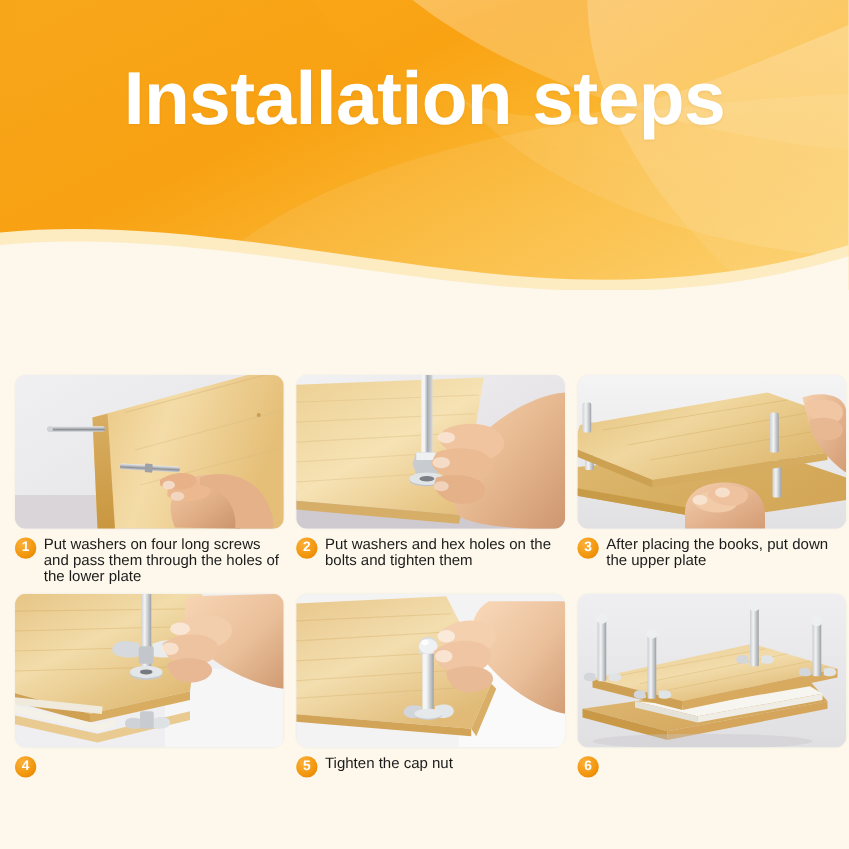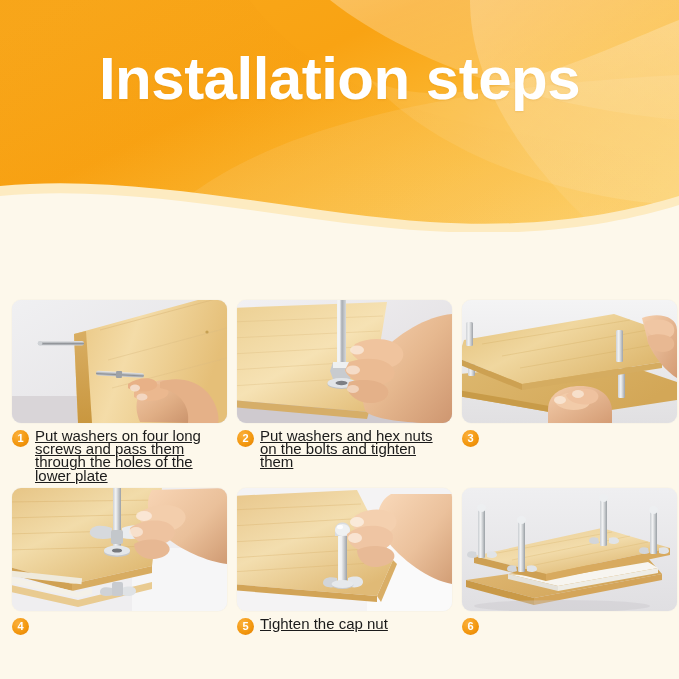--- a/index.html
+++ b/index.html
@@ -90,26 +90,25 @@
     color: #FFFFFF;
     font-size: 11px;
     font-weight: bold;
     line-height: 17px;
     text-align: center;
     margin-right: 6px;
     margin-top: 1px;
     font-family: "Liberation Sans", sans-serif;
   }
   .caption-text {
-    font-size: 15px;
+    font-size: 12px;
     line-height: 13.2px;
     color: #1B1B1B;
     font-family: "Liberation Sans", sans-serif;
     font-weight: 500;
-    text-decoration: underline;
   }
 </style>
 </head>
 <body>
 
 <div class="header">
   <svg class="header-svg" viewBox="0 0 679 232" preserveAspectRatio="none">
     <defs>
       <linearGradient id="gmain" x1="0" y1="0.15" x2="1" y2="0.85">
         <stop offset="0%" stop-color="#F9A81B"></stop>
@@ -273,21 +272,21 @@
                  C 124,86 110,78 108,70 Z" fill="#EBBB93"></path>
         <path d="M 112,82 C 126,78 144,80 150,88 C 154,95 148,102 136,103
                  C 122,104 112,96 110,88 Z" fill="#E4B189"></path>
         <ellipse cx="120" cy="50" rx="7" ry="4.5" fill="#F8E5D4" opacity="0.9"></ellipse>
         <ellipse cx="116" cy="70" rx="7" ry="4.5" fill="#F8E5D4" opacity="0.8"></ellipse>
         <ellipse cx="116" cy="89" rx="6" ry="4" fill="#F7E1D0" opacity="0.7"></ellipse>
       </svg>
     </div>
     <div class="step-caption">
       <span class="badge">2</span>
-      <span class="caption-text">Put washers and hex nuts on the bolts and tighten them</span>
+      <span class="caption-text">Put washers and hex holes on the bolts and tighten them</span>
     </div>
   </div>
 
   <div class="step">
     <div class="step-photo">
       <svg viewBox="0 0 215 123" preserveAspectRatio="none">
         <defs>
           <linearGradient id="p3bg" x1="0" y1="0" x2="0" y2="1">
             <stop offset="0%" stop-color="#F4F4F5"></stop>
               <stop offset="100%" stop-color="#E1E0E2"></stop>
@@ -337,20 +336,21 @@
 
         <path d="M 86,110 C 86,94 100,86 118,86 C 138,86 150,96 150,112 L 150,123 L 86,123 Z" fill="url(#p3skin)"></path>
         <path d="M 92,100 C 100,92 116,90 124,95 C 131,99 129,107 120,109 C 108,112 94,108 92,100 Z" fill="#F2CBA9"></path>
         <path d="M 104,95 C 112,88 126,87 133,91 C 139,95 137,102 128,104 C 118,106 106,102 104,95 Z" fill="#EFC29F"></path>
         <ellipse cx="98" cy="100" rx="6" ry="4" fill="#F9E7D6" opacity="0.85"></ellipse>
         <ellipse cx="116" cy="94" rx="6" ry="4" fill="#F9E7D6" opacity="0.8"></ellipse>
       </svg>
     </div>
     <div class="step-caption">
       <span class="badge">3</span>
+      <span class="caption-text">After placing the books, put down the upper plate</span>
     </div>
   </div>
 
   <div class="step">
     <div class="step-photo">
       <svg viewBox="0 0 215 123" preserveAspectRatio="none">
         <defs>
           <linearGradient id="p4wood" x1="0" y1="0" x2="0.8" y2="1">
             <stop offset="0%" stop-color="#E6C484"></stop>
               <stop offset="45%" stop-color="#F2DCAA"></stop>

